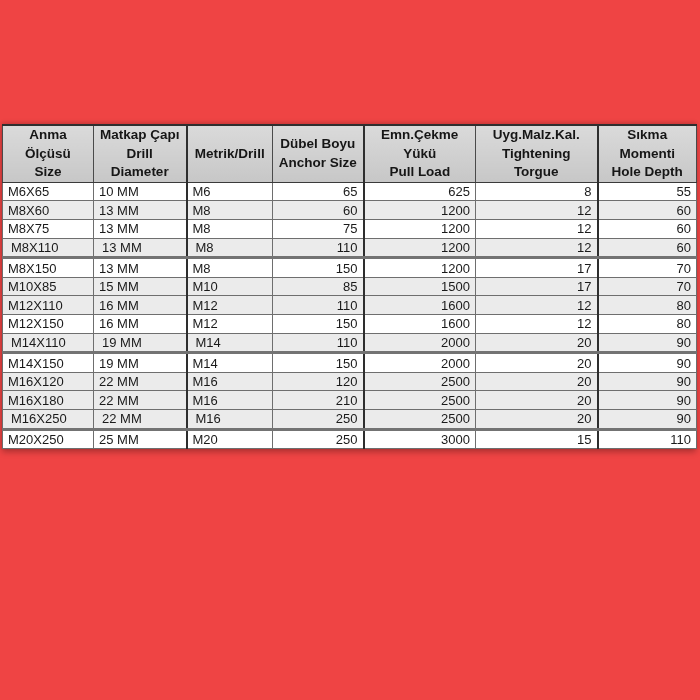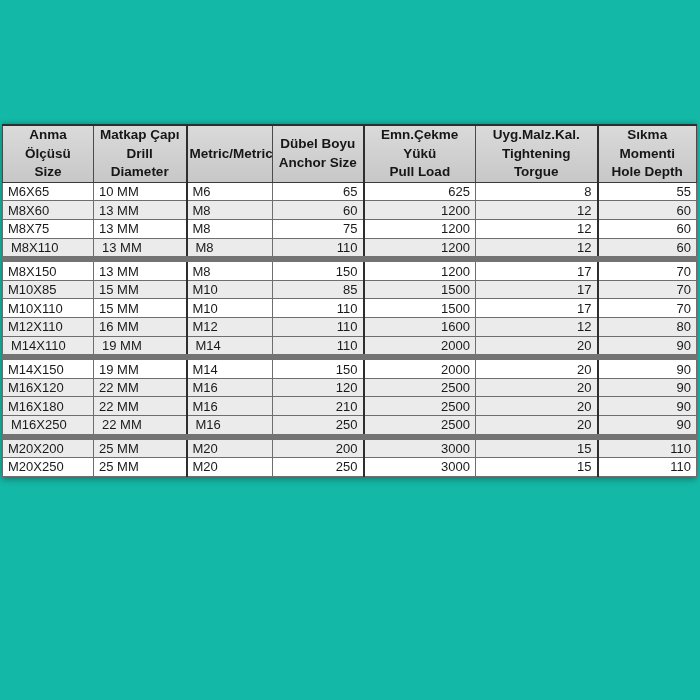--- a/index.html
+++ b/index.html
@@ -5,21 +5,21 @@
   html, body {
     margin: 0;
     padding: 0;
     background: #ffffff;
     font-family: "Liberation Sans", sans-serif;
   }
   .page {
     position: relative;
     width: 700px;
     height: 700px;
-    background: #14b8a6;
+    background: #ef4444;
     overflow: hidden;
   }
   .table-wrap {
     position: absolute;
     left: 2px;
     top: 124px;
     width: 694px;
     box-shadow: 0 3px 6px rgba(0,0,0,0.28), 0 -2px 4px rgba(0,0,0,0.12);
   }
   table.spec-table {
@@ -57,21 +57,21 @@
     background: #ffffff;
     border: 1px solid #6e6e6e;
     padding: 0 5px;
     white-space: nowrap;
     overflow: hidden;
   }
   tbody tr.even td { background: #ebebeb; }
   .align-left  { text-align: left; }
   .align-right { text-align: right; }
   th.sep, td.sep { border-right: 2px solid #2e2e2e; }
-  tbody tr.group-end td { border-bottom: 6px solid #737373; padding-left: 8px; }
+  tbody tr.group-end td { border-bottom: 3px solid #737373; padding-left: 8px; }
 </style>
 </head>
 <body>
 
 <div class="page">
   <div class="table-wrap">
     <table class="spec-table">
       <colgroup>
         <col class="c0">
           <col class="c1">
@@ -85,21 +85,21 @@
         <tr>
           <th>
             <div>Anma Ölçüsü</div>
             <div>Size</div>
           </th>
           <th class="sep">
             <div>Matkap Çapı</div>
             <div>Drill Diameter</div>
           </th>
           <th>
-            <div>Metric/Metric</div>
+            <div>Metrik/Drill</div>
             <div></div>
           </th>
           <th class="sep">
             <div>Dübel Boyu</div>
             <div>Anchor Size</div>
           </th>
           <th>
             <div>Emn.Çekme Yükü</div>
             <div>Pull Load</div>
           </th>
@@ -161,34 +161,34 @@
           </tr>
           <tr class="even">
             <td class="align-left">M10X85</td>
             <td class="align-left sep">15 MM</td>
             <td class="align-left">M10</td>
             <td class="align-right sep">85</td>
             <td class="align-right">1500</td>
             <td class="align-right sep">17</td>
             <td class="align-right">70</td>
           </tr>
-          <tr class="odd">
-            <td class="align-left">M10X110</td>
-            <td class="align-left sep">15 MM</td>
-            <td class="align-left">M10</td>
-            <td class="align-right sep">110</td>
-            <td class="align-right">1500</td>
-            <td class="align-right sep">17</td>
-            <td class="align-right">70</td>
-          </tr>
           <tr class="even">
             <td class="align-left">M12X110</td>
             <td class="align-left sep">16 MM</td>
             <td class="align-left">M12</td>
             <td class="align-right sep">110</td>
+            <td class="align-right">1600</td>
+            <td class="align-right sep">12</td>
+            <td class="align-right">80</td>
+          </tr>
+          <tr class="odd">
+            <td class="align-left">M12X150</td>
+            <td class="align-left sep">16 MM</td>
+            <td class="align-left">M12</td>
+            <td class="align-right sep">150</td>
             <td class="align-right">1600</td>
             <td class="align-right sep">12</td>
             <td class="align-right">80</td>
           </tr>
           <tr class="even group-end">
             <td class="align-left">M14X110</td>
             <td class="align-left sep">19 MM</td>
             <td class="align-left">M14</td>
             <td class="align-right sep">110</td>
             <td class="align-right">2000</td>
@@ -223,29 +223,20 @@
             <td class="align-right">90</td>
           </tr>
           <tr class="even group-end">
             <td class="align-left">M16X250</td>
             <td class="align-left sep">22 MM</td>
             <td class="align-left">M16</td>
             <td class="align-right sep">250</td>
             <td class="align-right">2500</td>
             <td class="align-right sep">20</td>
             <td class="align-right">90</td>
-          </tr>
-          <tr class="even">
-            <td class="align-left">M20X200</td>
-            <td class="align-left sep">25 MM</td>
-            <td class="align-left">M20</td>
-            <td class="align-right sep">200</td>
-            <td class="align-right">3000</td>
-            <td class="align-right sep">15</td>
-            <td class="align-right">110</td>
           </tr>
           <tr class="odd">
             <td class="align-left">M20X250</td>
             <td class="align-left sep">25 MM</td>
             <td class="align-left">M20</td>
             <td class="align-right sep">250</td>
             <td class="align-right">3000</td>
             <td class="align-right sep">15</td>
             <td class="align-right">110</td>
           </tr>

